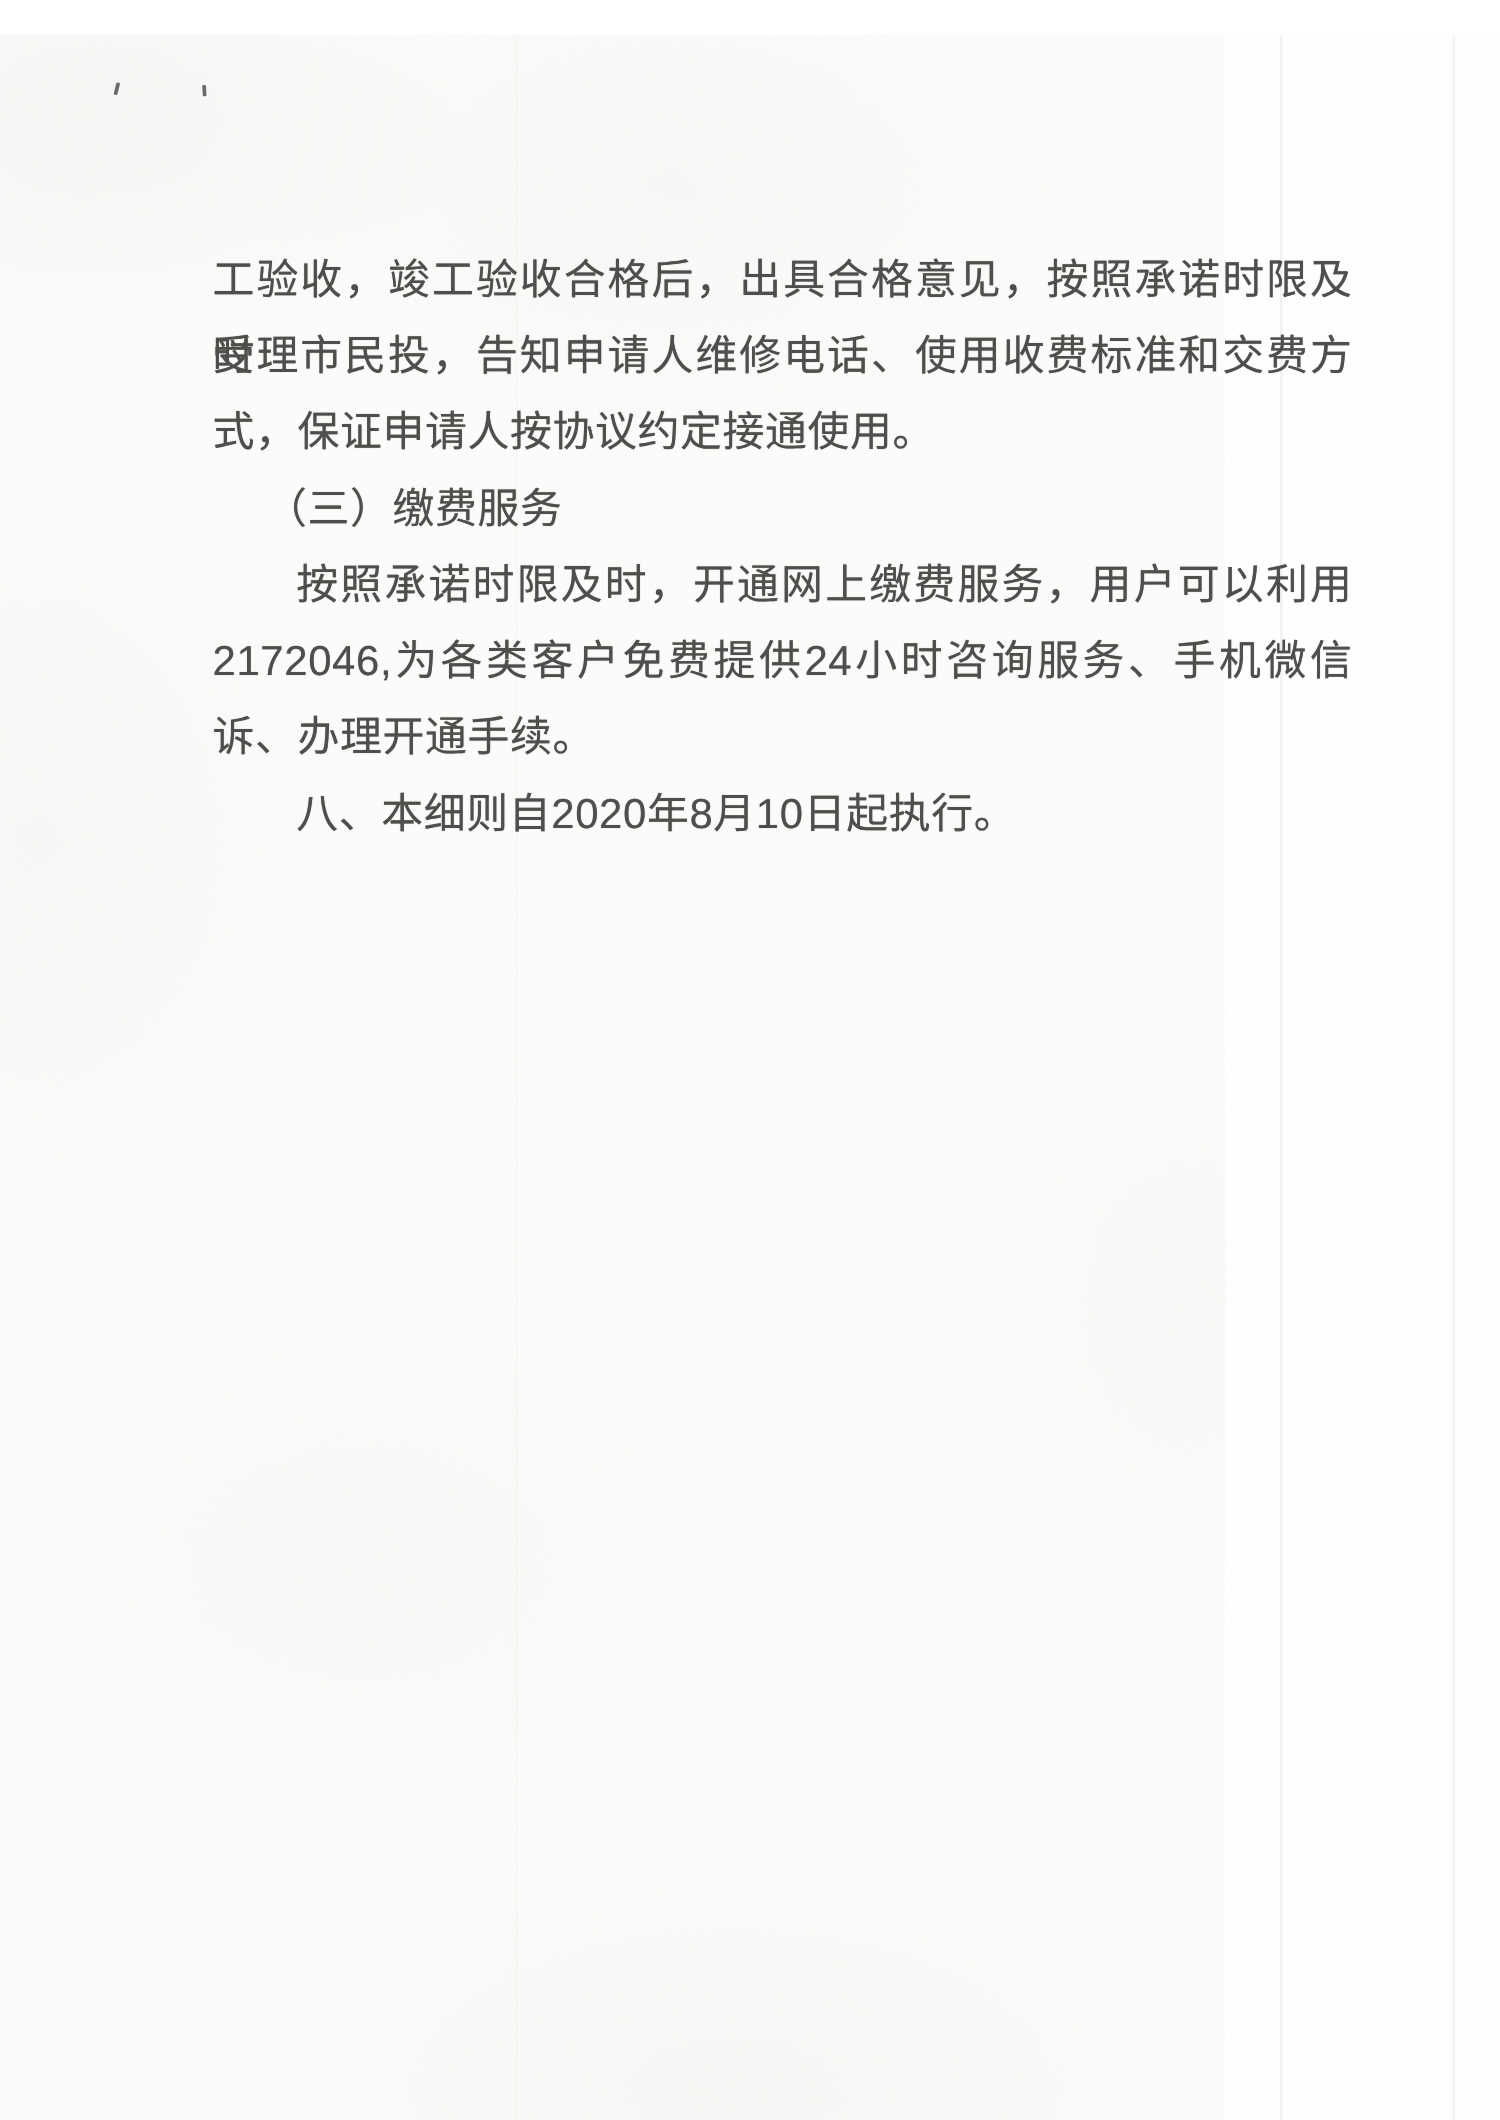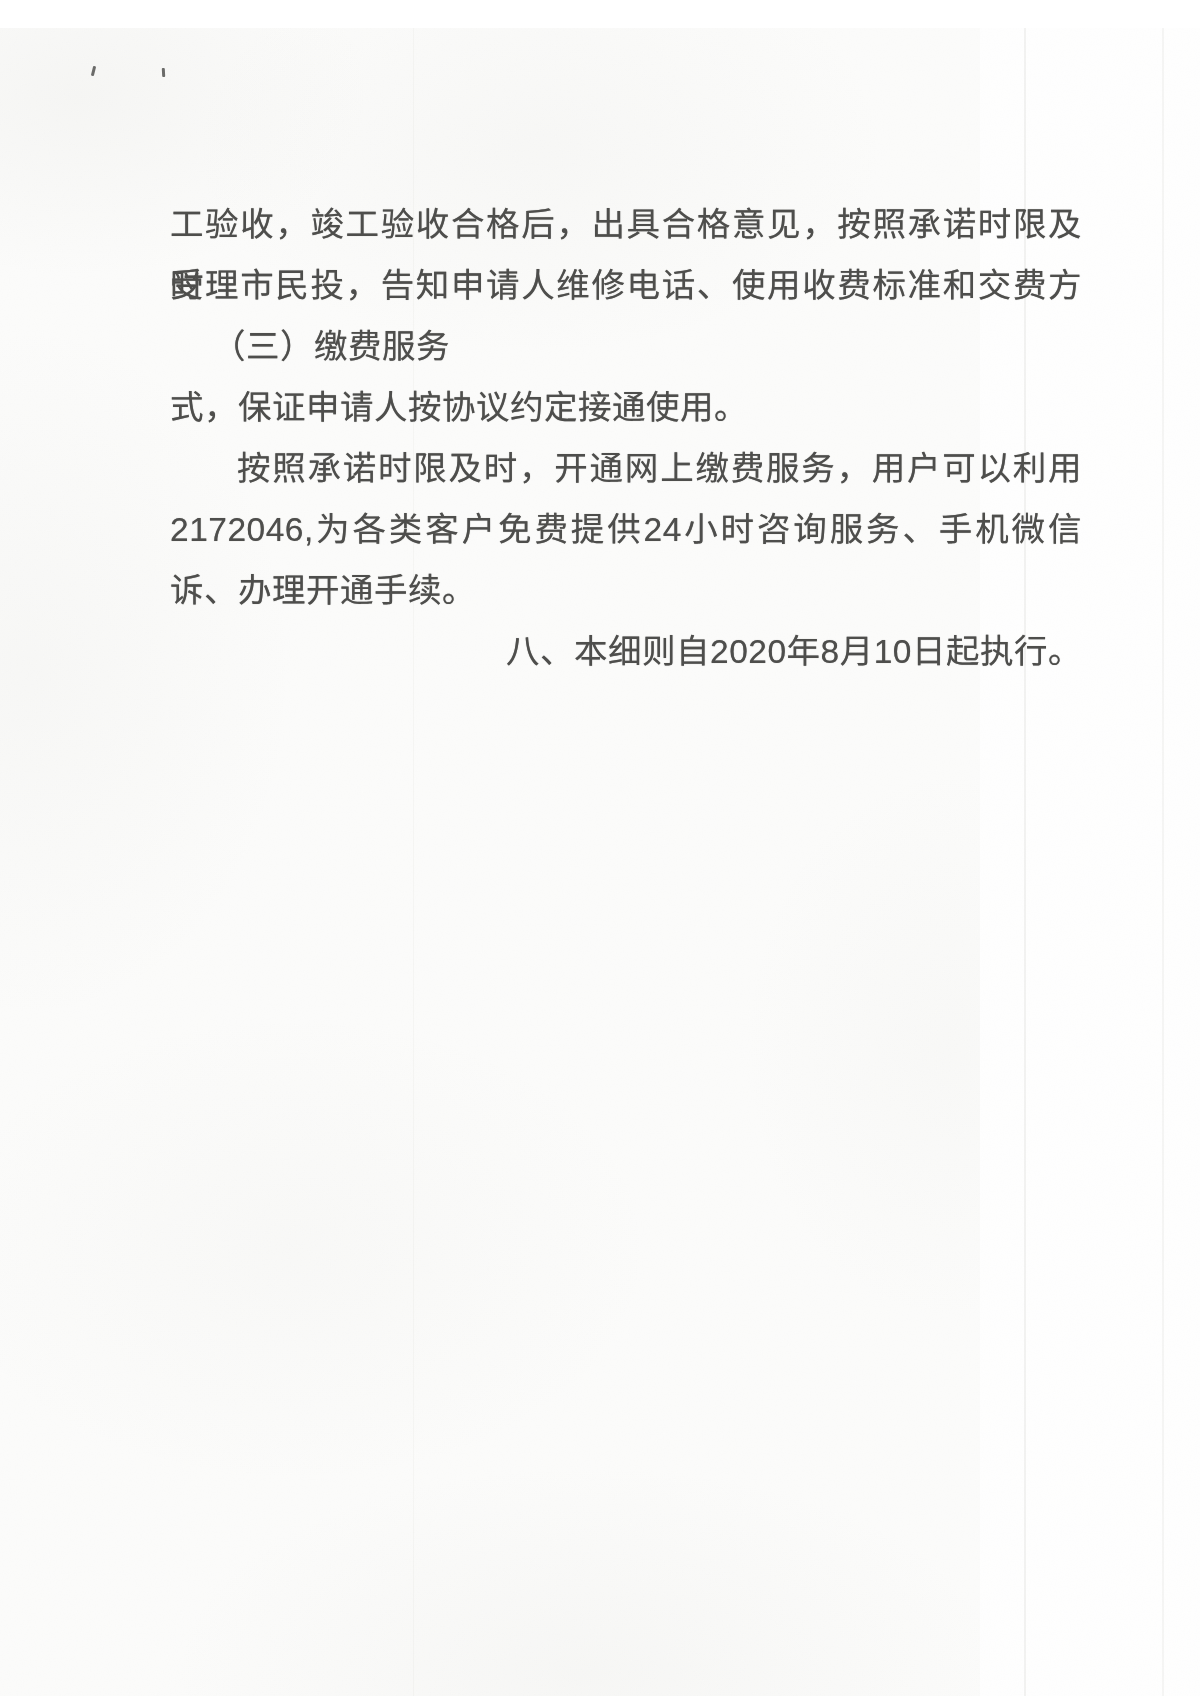--- a/index.html
+++ b/index.html
@@ -62,21 +62,21 @@
     height: 61px;
     line-height: 61px;
     white-space: nowrap;
   }
   .line.j {
     white-space: normal;
     text-align: justify;
     text-align-last: justify;
     text-justify: inter-character;
   }
-  .line.indent  { text-indent: 67px; text-align: right; }
+  .line.indent  { text-indent: 67px; }
   .line.hindent { text-indent: 42px; }
 </style>
 </head>
 <body>
 
 <div class="page">
 
   <svg class="noise-layer" width="1200" height="1696" xmlns="http://www.w3.org/2000/svg">
     <filter id="paperNoise" x="0" y="0" width="100%" height="100%">
       <feTurbulence type="fractalNoise" baseFrequency="0.85" numOctaves="2" seed="7" stitchTiles="stitch"></feTurbulence>
@@ -91,21 +91,21 @@
   <div class="streak s1"></div>
   <div class="streak s2"></div>
   <div class="streak s3"></div>
 
   <div class="speck a"></div>
   <div class="speck b"></div>
 
   <main class="textblock">
     <div class="line j">工验收，竣工验收合格后，出具合格意见，按照承诺时限及时</div>
     <div class="line j">受理市民投，告知申请人维修电话、使用收费标准和交费方</div>
+    <div class="line">式，保证申请人按协议约定接通使用。</div>
     <div class="line hindent">（三）缴费服务</div>
-    <div class="line">式，保证申请人按协议约定接通使用。</div>
     <div class="line j indent">按照承诺时限及时，开通网上缴费服务，用户可以利用</div>
     <div class="line j">2172046,为各类客户免费提供24小时咨询服务、手机微信</div>
     <div class="line">诉、办理开通手续。</div>
     <div class="line indent">八、本细则自2020年8月10日起执行。</div>
   </main>
 
 </div>
 
 </body></html>

